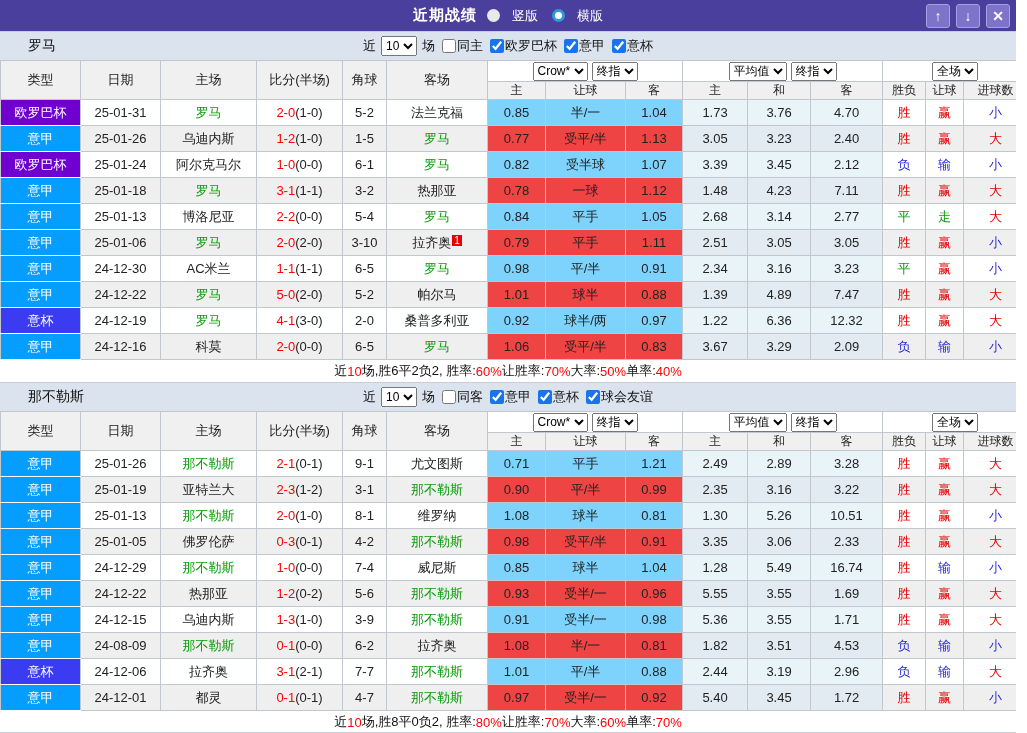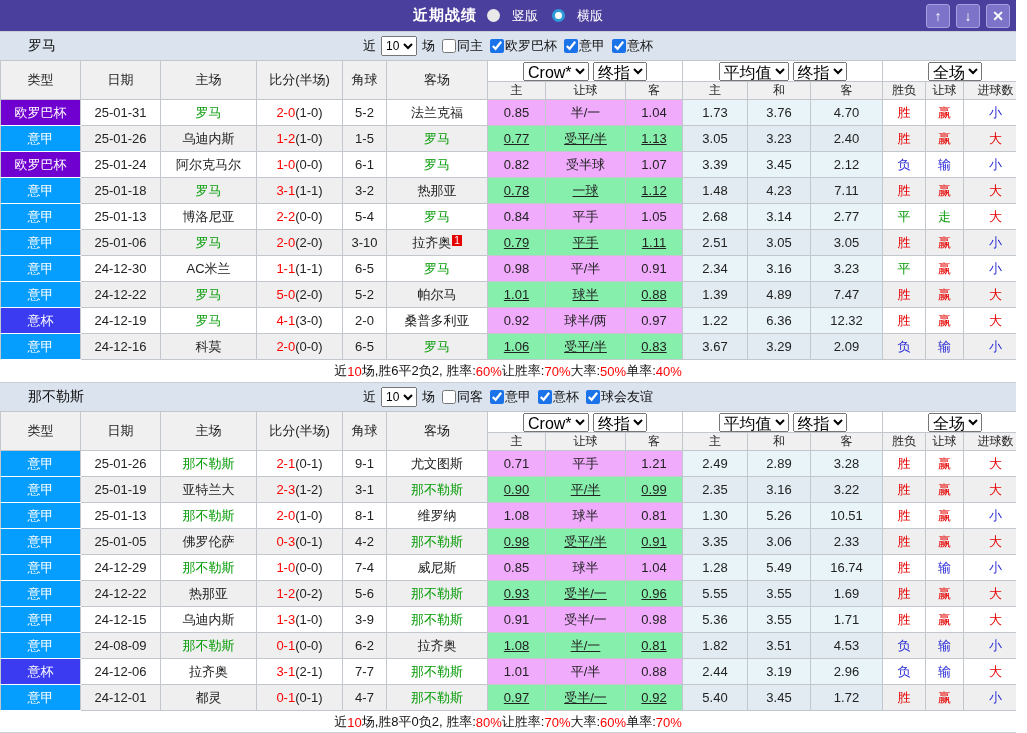--- a/index.html
+++ b/index.html
@@ -26,26 +26,26 @@
   .cb { display:inline-flex; align-items:center; font-size:13px; cursor:pointer; }
   .cb input { width:14px; height:14px; accent-color:#1a73e8; margin:0 1px 0 4px; }
 
   
   table { border-collapse:collapse; table-layout:fixed; width:1027px; font-size:13px; }
   td,th { border:1px solid #c2c7cd; text-align:center; overflow:hidden; white-space:nowrap; font-weight:normal; color:#222; }
   thead td { background:#f0f0f0; font-size:13px; }
   tr.hdr-sel td { height:21px; background:#fff; }
   tr.hdr-sel td.grp { background:#fff; }
   tr.hdr-sub td { height:18px; font-size:12px; }
-  thead select { font-size:16px; height:19px; margin:0 2px; max-width:92px; }
+  thead select { font-size:12px; height:19px; margin:0 2px; max-width:92px; }
   tbody td { height:26px; }
   tr.odd td { background:#ffffff; }
   tr.even td { background:#efefef; }
-  tr.odd td.tint-cream { background:#f0abfc; }
-  tr.even td.tint-cream { background:#86efac;text-decoration:underline; }
+  tr.odd td.tint-cream { background:#7dd3fc; }
+  tr.even td.tint-cream { background:#ef4444; }
   tr.odd td.tint-blue { background:#e9f4f9;margin-top:12px; }
   tr.even td.tint-blue { background:#e1ebf1; }
   td.type { color:#fff; font-size:13px; border-color:#fff #c2c7cd; }
   td.type.uefa { background:#7000d0; }
   td.type.seriea { background:#059dfe; }
   td.type.coppa { background:#3b3bf2; }
   .self-team { color:#089c08; }
   .score-main { color:#ff0000; }
   .red-card { background:#e60000; color:#fff; font-size:10px; padding:0 2px; margin-left:1px; vertical-align:3px; }
   .c-red { color:#e60000; }

